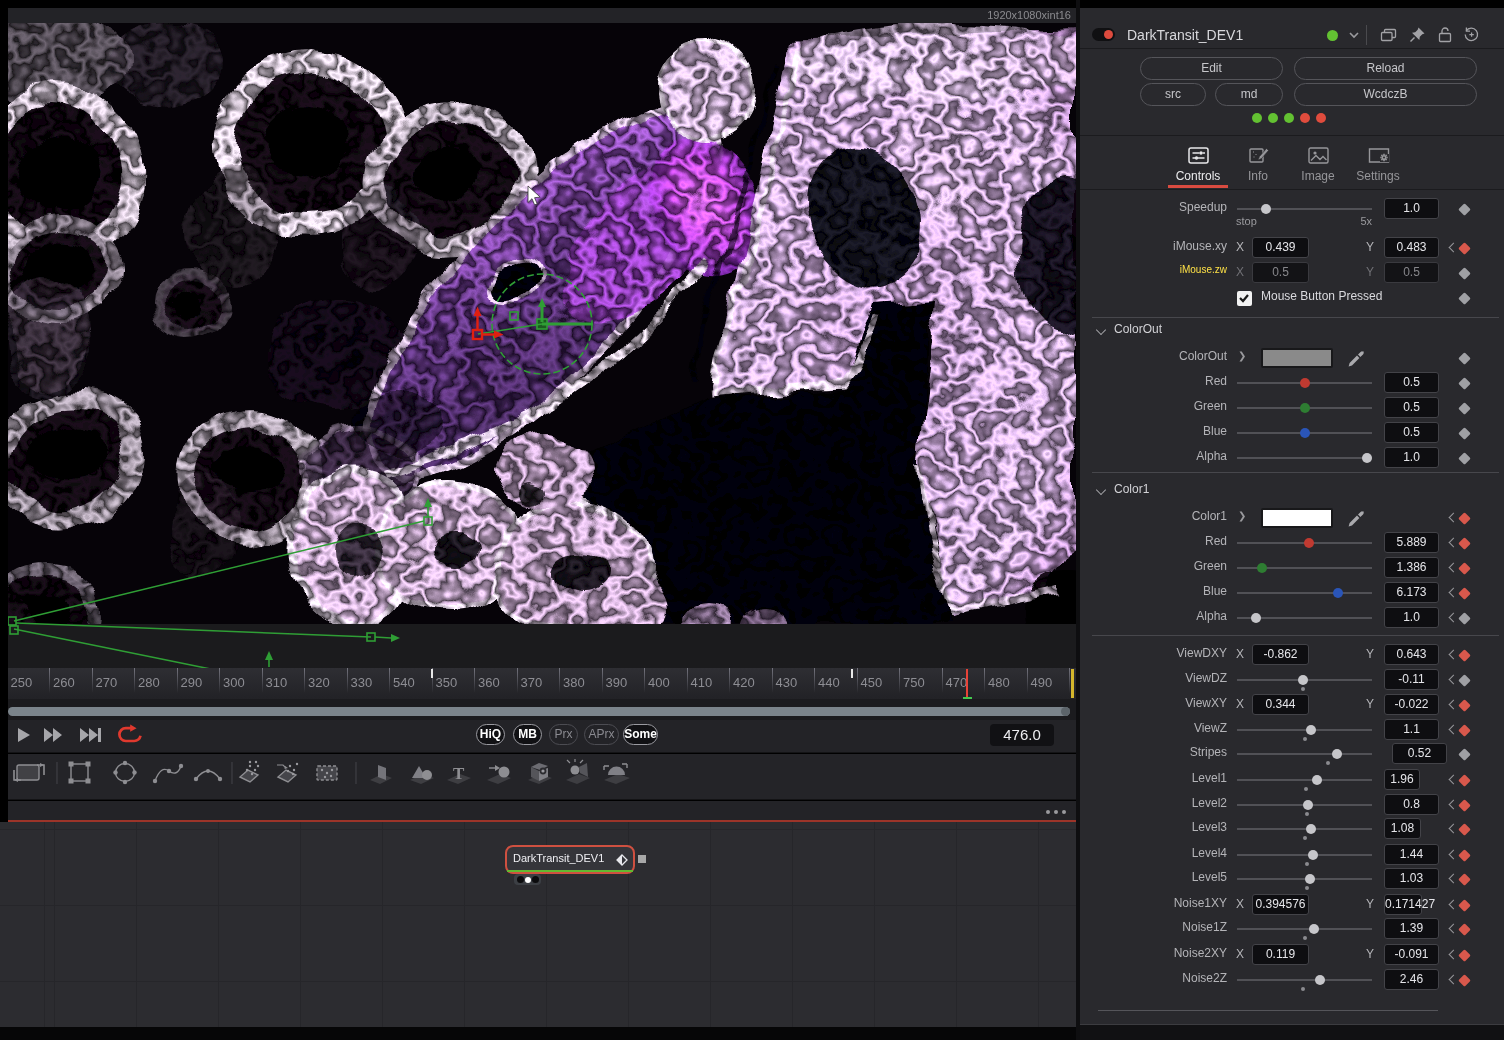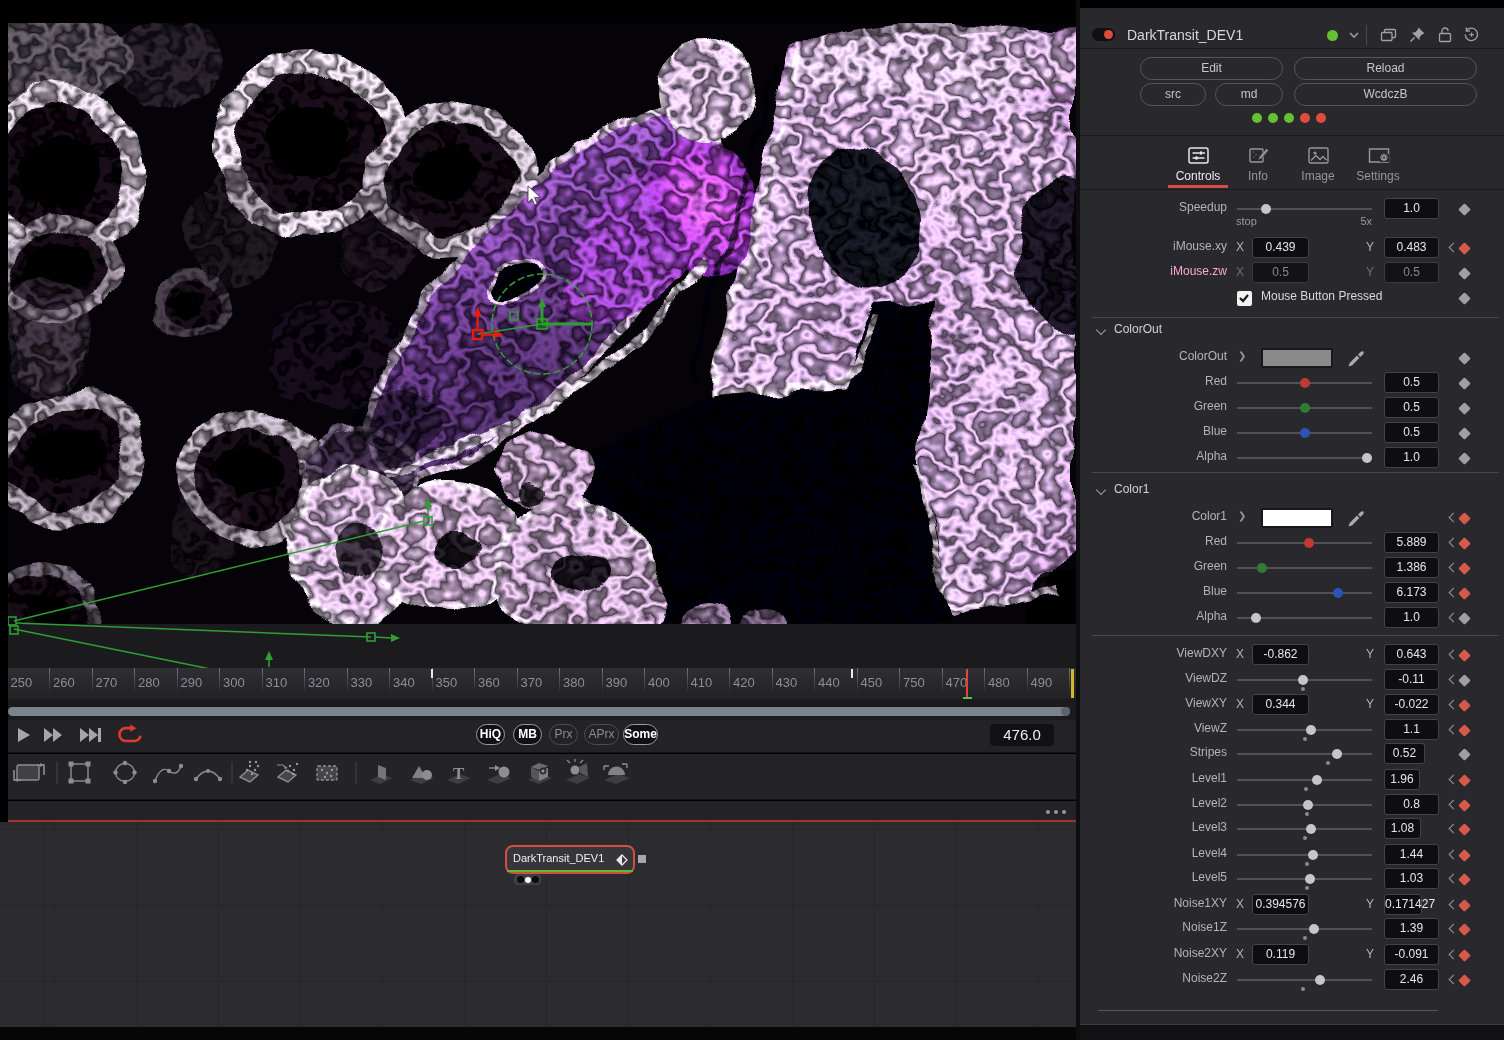--- a/index.html
+++ b/index.html
@@ -20,21 +20,21 @@
 background-image:repeating-linear-gradient(to right,#26262a 0 1px,transparent 1px 82px),repeating-linear-gradient(to bottom,#26262a 0 1px,transparent 1px 76px);
 background-position:54px 0,0 7px}
 #botstrip{position:absolute;left:0;top:1027px;width:1076px;height:13px;background:#060607}
 #vdiv{position:absolute;left:1076px;top:0;width:4px;height:1040px;background:#0e0e10}
 #panel{position:absolute;left:1080px;top:0;width:424px;height:1040px;background:#29292d;font-size:12px}
 .pill{position:absolute;height:21px;border:1px solid #9a9aa0;border-radius:11px;color:#fff;text-align:center;line-height:19px;font-size:12px;font-weight:bold;background:#111114}
 .pill.dim{border-color:#4c4c52;color:#8a8a90;background:transparent;font-weight:normal}
 #fval{position:absolute;left:990px;top:724px;width:64px;height:22px;background:#111114;border-radius:4px;color:#eeeef2;font-size:15px;text-align:center;line-height:22px}
 
 .lbl{position:absolute;color:#b4b4b8;font-size:12px;white-space:nowrap}
-.lblg{position:absolute;color:#f9a8d4;font-size:12px;white-space:nowrap}
+.lblg{position:absolute;color:#fde047;font-size:10px;white-space:nowrap}
 .hdr{position:absolute;color:#d2d2d6;font-size:12px}
 .chev{position:absolute;width:8px;height:8px}
 .chev:before{content:"";position:absolute;left:0;top:0;width:7px;height:7px;border-left:1.6px solid #aaaaae;border-bottom:1.6px solid #aaaaae;transform:rotate(-45deg) scale(.9);transform-origin:50% 50%}
 .trk{position:absolute;height:2px;background:#515156}
 .knb{position:absolute;width:10px;height:10px;border-radius:50%}
 .ddot{position:absolute;width:4px;height:4px;border-radius:50%;background:#8b8b8f}
 .vbox{position:absolute;height:21px;background:#0e0e11;border:1px solid #434348;border-radius:3px;color:#e6e6ea;text-align:center;line-height:19px;font-size:12px}
 .vboxg{position:absolute;height:21px;background:#131316;border:1px solid #3a3a3f;border-radius:3px;color:#87878b;text-align:center;line-height:19px;font-size:12px}
 .lt{position:absolute;width:8px;height:14px}
 .lt:before{content:"";position:absolute;left:2px;top:3px;width:6px;height:6px;border-left:1.8px solid #97979b;border-bottom:1.8px solid #97979b;transform:rotate(45deg)}
@@ -54,20 +54,21 @@
 .togdot{position:absolute;right:2px;top:2px;width:9px;height:9px;border-radius:50%;background:#dd4b3e}
 .ptitle{position:absolute;color:#d8d8dc;font-size:14px}
 .gdot{position:absolute;width:11px;height:11px;border-radius:50%;background:#63c132}
 .pbtn{position:absolute;height:23px;border:1px solid #55555a;border-radius:12px;color:#c6c6ca;font-size:12px;text-align:center;line-height:21px}
 .sdot{position:absolute;width:10px;height:10px;border-radius:50%}
 .tablbl{position:absolute;font-size:12px;text-align:center;color:#96969a}
 .tablbl.on{color:#ebebed}
 </style></head>
 <body>
 <div id="w">
+<div id="vhead">1920x1080xint16&nbsp;</div>
 <div id="vp">
       <svg id="art" width="1068" height="645" viewBox="0 0 1068 645" style="position:absolute;left:0;top:0">
 <defs>
 <filter id="orga" x="-6%" y="-6%" width="112%" height="112%">
  <feTurbulence type="fractalNoise" baseFrequency="0.017" numOctaves="3" seed="11" result="w"></feTurbulence>
  <feDisplacementMap in="SourceGraphic" in2="w" scale="24" xChannelSelector="R" yChannelSelector="G" result="d"></feDisplacementMap>
  <feTurbulence type="fractalNoise" baseFrequency="0.033 0.036" numOctaves="3" seed="7" result="t"></feTurbulence>
  <feColorMatrix in="t" type="matrix" values="1 0 0 0 0  1 0 0 0 0  1 0 0 0 0  0 0 0 0 1" result="tg"></feColorMatrix>
  <feComponentTransfer in="tg" result="tr">
               <feFuncR type="table" tableValues="0.28 0 1 0.22 0 1 0 0.32 1 0 0.28"></feFuncR>
@@ -230,21 +231,21 @@
 <div class="tlab" style="left:180.5px">290</div>
 <div class="tick" style="left:219.0px"></div>
 <div class="tlab" style="left:223.0px">300</div>
 <div class="tick" style="left:261.5px"></div>
 <div class="tlab" style="left:265.5px">310</div>
 <div class="tick" style="left:304.0px"></div>
 <div class="tlab" style="left:308.0px">320</div>
 <div class="tick" style="left:346.5px"></div>
 <div class="tlab" style="left:350.5px">330</div>
 <div class="tick" style="left:389.0px"></div>
-<div class="tlab" style="left:393.0px">340</div>
+<div class="tlab" style="left:393.0px">540</div>
 <div class="tick" style="left:431.5px"></div>
 <div class="tlab" style="left:435.5px">350</div>
 <div class="tick" style="left:474.0px"></div>
 <div class="tlab" style="left:478.0px">360</div>
 <div class="tick" style="left:516.5px"></div>
 <div class="tlab" style="left:520.5px">370</div>
 <div class="tick" style="left:559.0px"></div>
 <div class="tlab" style="left:563.0px">380</div>
 <div class="tick" style="left:601.5px"></div>
 <div class="tlab" style="left:605.5px">390</div>
@@ -609,21 +610,21 @@
 <div class="lbl" style="right:277px;top:721px">ViewZ</div>
 <div class="trk" style="left:157px;top:729px;width:135px"></div>
 <div class="knb" style="left:226px;top:725px;background:#c6c6ca"></div>
 <div class="vbox" style="left:304px;top:719px;width:55px">1.1</div>
 <div class="lt" style="left:368px;top:723px"></div>
 <div class="diar" style="left:380px;top:726px"></div>
 <div class="ddot" style="left:223px;top:737px"></div>
 <div class="lbl" style="right:277px;top:745px">Stripes</div>
 <div class="trk" style="left:157px;top:753px;width:135px"></div>
 <div class="knb" style="left:252px;top:749px;background:#c6c6ca"></div>
-<div class="vbox" style="left:304px;top:743px;width:41px">0.52</div>
+<div class="vbox" style="left:312px;top:743px;width:55px">0.52</div>
 <div class="diag" style="left:380px;top:750px"></div>
 <div class="ddot" style="left:246px;top:761px"></div>
 <div class="lbl" style="right:277px;top:771px">Level1</div>
 <div class="trk" style="left:157px;top:779px;width:135px"></div>
 <div class="knb" style="left:232px;top:775px;background:#c6c6ca"></div>
 <div class="vbox" style="left:304px;top:769px;width:36px">1.96</div>
 <div class="lt" style="left:368px;top:773px"></div>
 <div class="diar" style="left:380px;top:776px"></div>
 <div class="ddot" style="left:224px;top:787px"></div>
 <div class="lbl" style="right:277px;top:796px">Level2</div>

